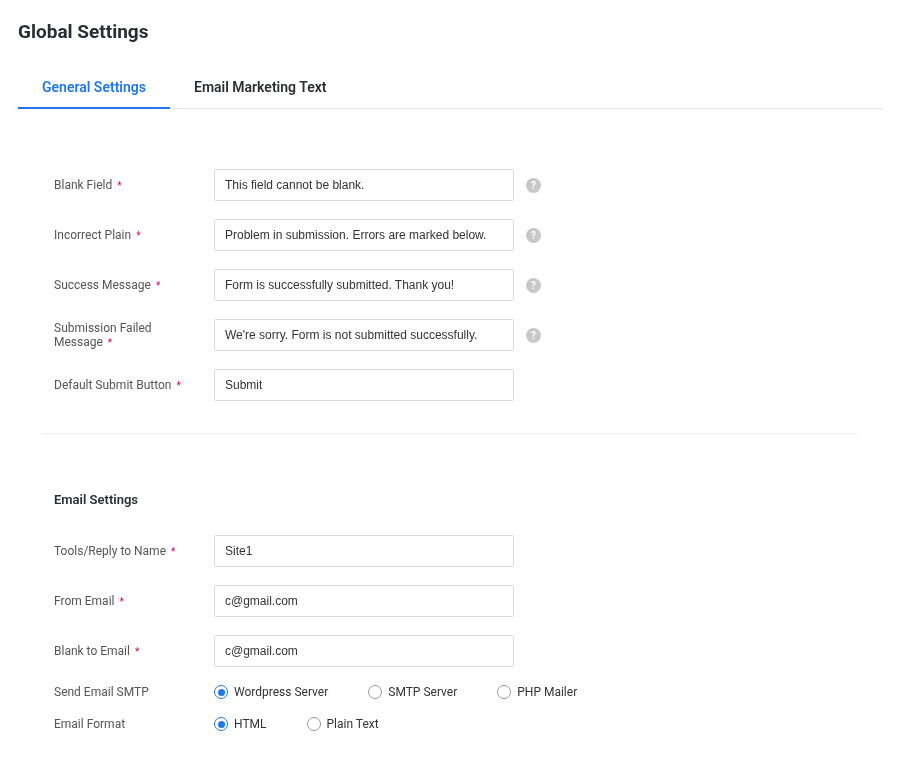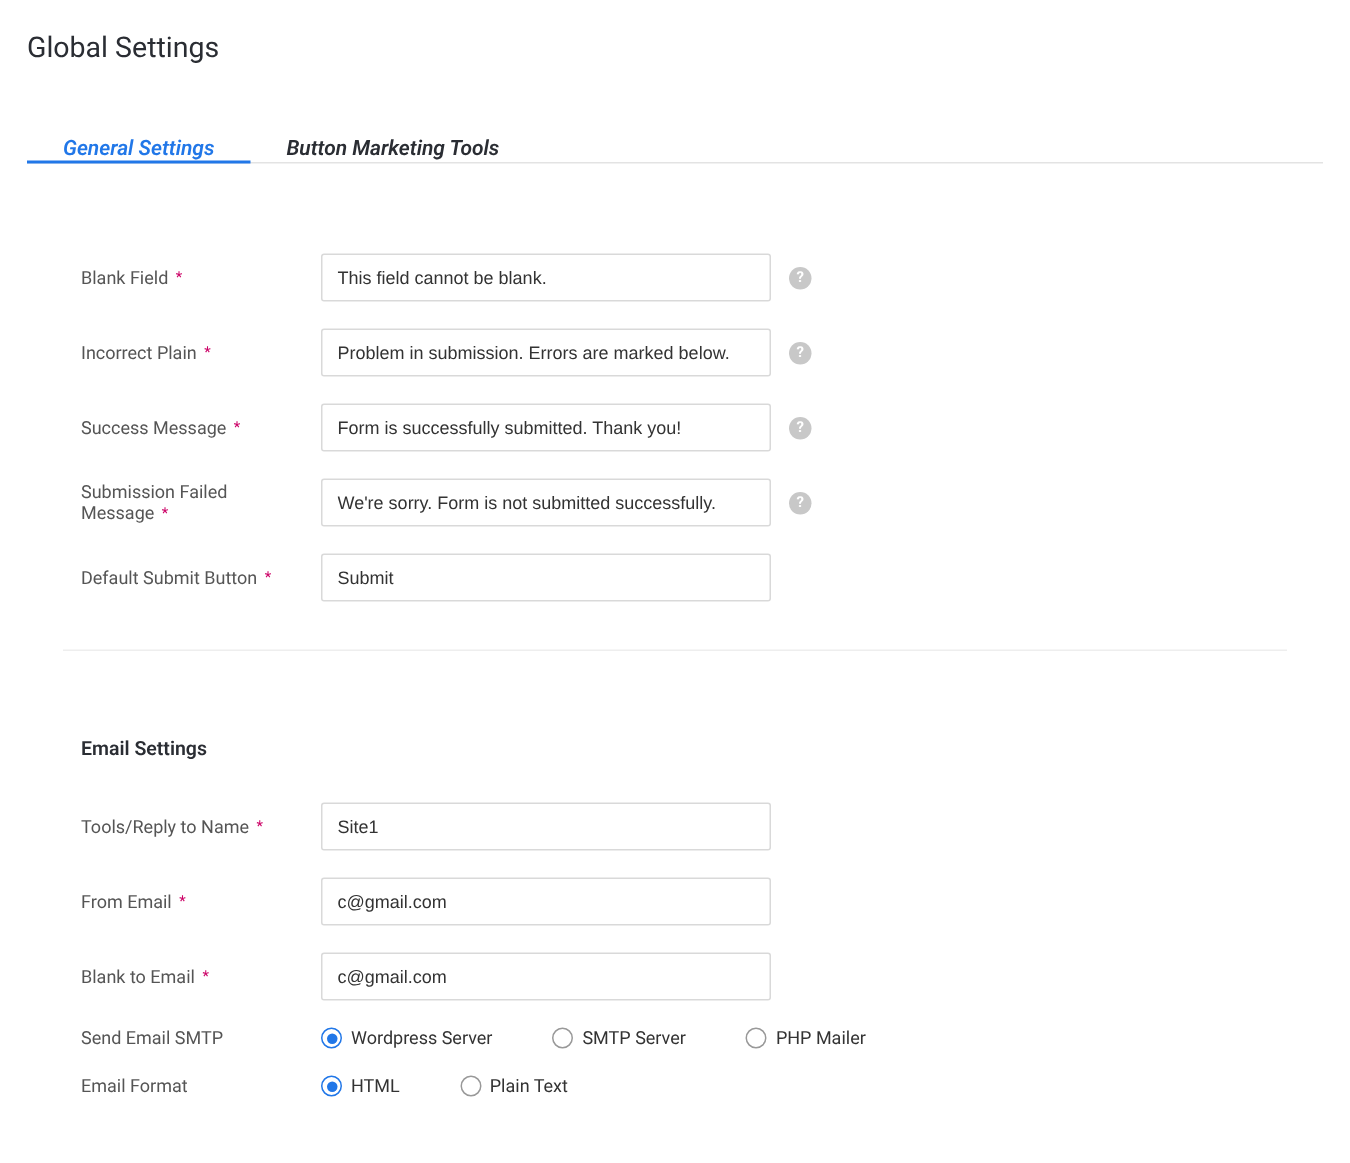--- a/index.html
+++ b/index.html
@@ -6,38 +6,37 @@
     body {
       font-family: -apple-system, BlinkMacSystemFont, "Segoe UI", Roboto, "Helvetica Neue", Arial, sans-serif;
       background: #fff;
       color: #333;
       font-size: 13px;
       width: 900px;
       padding: 20px 18px;
     }
     .page-title {
       font-size: 19px;
-      font-weight: 400;
+      font-weight: 700;
       color: #2a2d33;
-      margin-bottom: 38px;
+      margin-bottom: 26px;
     }
     .tabs {
       display: flex;
       border-bottom: 1px solid #e3e3e3;
       margin-bottom: 60px;
     }
     .tab {
-      padding: 10px 24px 0;
+      padding: 10px 24px 12px;
       font-size: 14px;
       font-weight: 600;
       color: #2a2d33;
       cursor: pointer;
       border-bottom: 2px solid transparent;
       margin-bottom: -1px;
-      font-style: italic;
     }
     .tab.active {
       color: #2177e8;
       border-bottom-color: #2177e8;
     }
     .section {
       padding: 0 36px;
     }
     .section-title {
       font-size: 13px;
@@ -129,21 +128,21 @@
       color: #333;
     }
   </style>
 </head>
 <body>
 
 <h1 class="page-title">Global Settings</h1>
 
 <div class="tabs">
   <div class="tab active">General Settings</div>
-  <div class="tab">Button Marketing Tools</div>
+  <div class="tab">Email Marketing Text</div>
 </div>
 
 <div class="section">
 
   <div class="field-row">
     <div class="field-label"><span>Blank Field</span> <span class="req">*</span></div>
     <input class="field-input" value="This field cannot be blank." style="">
     <span class="help-icon">?</span>
   </div>
 

